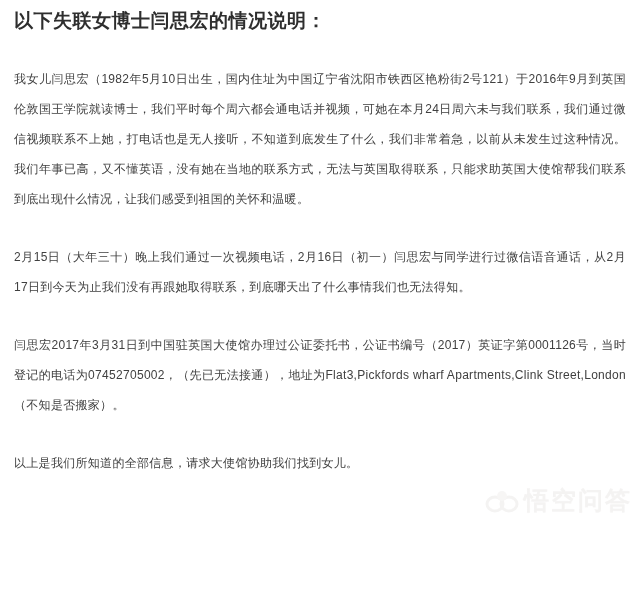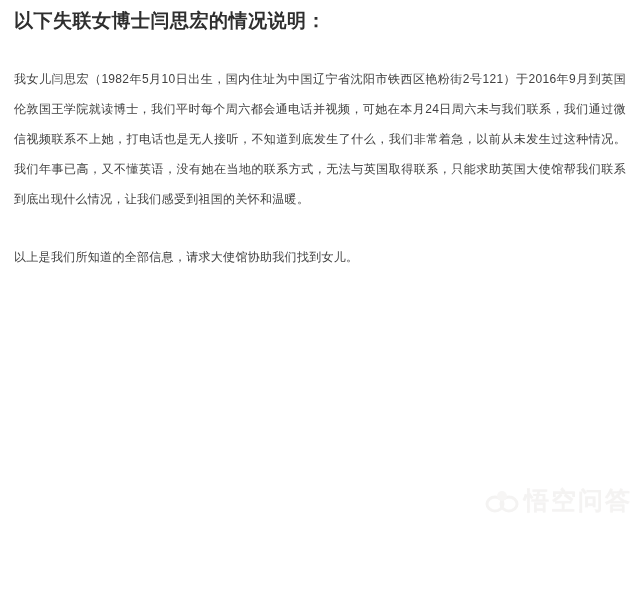--- a/index.html
+++ b/index.html
@@ -62,21 +62,23 @@
 </style>
 </head>
 <body>
 
 <div class="page">
 
   <h1 class="doc-title">以下失联女博士闫思宏的情况说明：</h1>
 
   <p class="doc-paragraph">我女儿闫思宏（1982年5月10日出生，国内住址为中国辽宁省沈阳市铁西区艳粉街2号121）于2016年9月到英国伦敦国王学院就读博士，我们平时每个周六都会通电话并视频，可她在本月24日周六未与我们联系，我们通过微信视频联系不上她，打电话也是无人接听，不知道到底发生了什么，我们非常着急，以前从未发生过这种情况。我们年事已高，又不懂英语，没有她在当地的联系方式，无法与英国取得联系，只能求助英国大使馆帮我们联系到底出现什么情况，让我们感受到祖国的关怀和温暖。</p>
 
+  <p class="doc-paragraph">2月15日（大年三十）晚上我们通过一次视频电话，2月16日（初一）闫思宏与同学进行过微信语音通话，从2月17日到今天为止我们没有再跟她取得联系，到底哪天出了什么事情我们也无法得知。</p>
 
+  <p class="doc-paragraph">闫思宏2017年3月31日到中国驻英国大使馆办理过公证委托书，公证书编号（2017）英证字第0001126号，当时登记的电话为07452705002，（先已无法接通），地址为Flat3,Pickfords wharf Apartments,Clink Street,London（不知是否搬家）。</p>
 
   <p class="doc-paragraph single">以上是我们所知道的全部信息，请求大使馆协助我们找到女儿。</p>
 
   <div class="watermark">
     <span class="watermark-icon">
       <svg width="34" height="26" viewBox="0 0 34 26" xmlns="http://www.w3.org/2000/svg">
         <ellipse cx="10" cy="16" rx="8" ry="7" fill="none" stroke="#eceae9" stroke-width="3"></ellipse>
         <ellipse cx="24" cy="16" rx="8" ry="7" fill="none" stroke="#eceae9" stroke-width="3"></ellipse>
         <circle cx="17" cy="8" r="5" fill="#f1efee"></circle>
       </svg>

